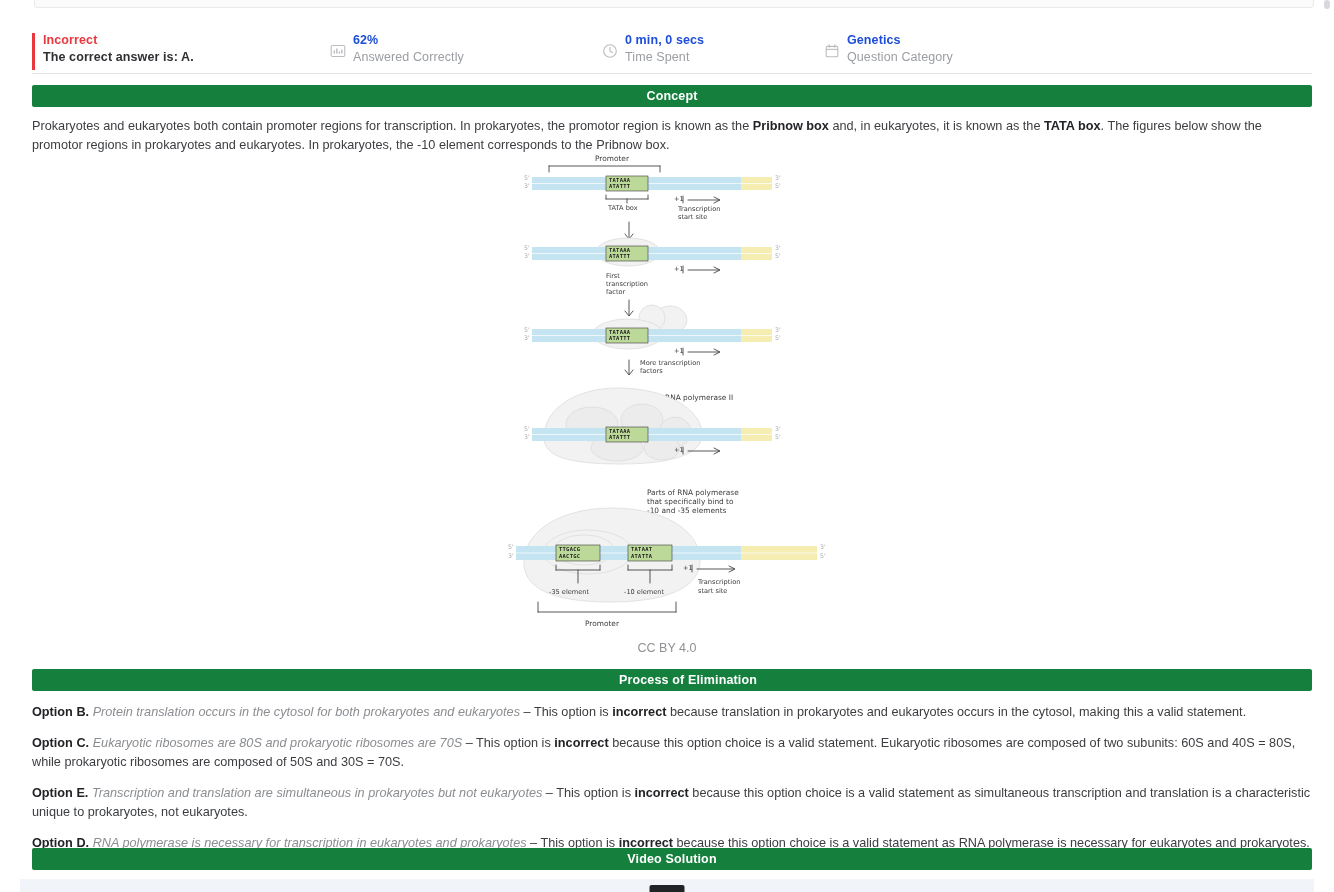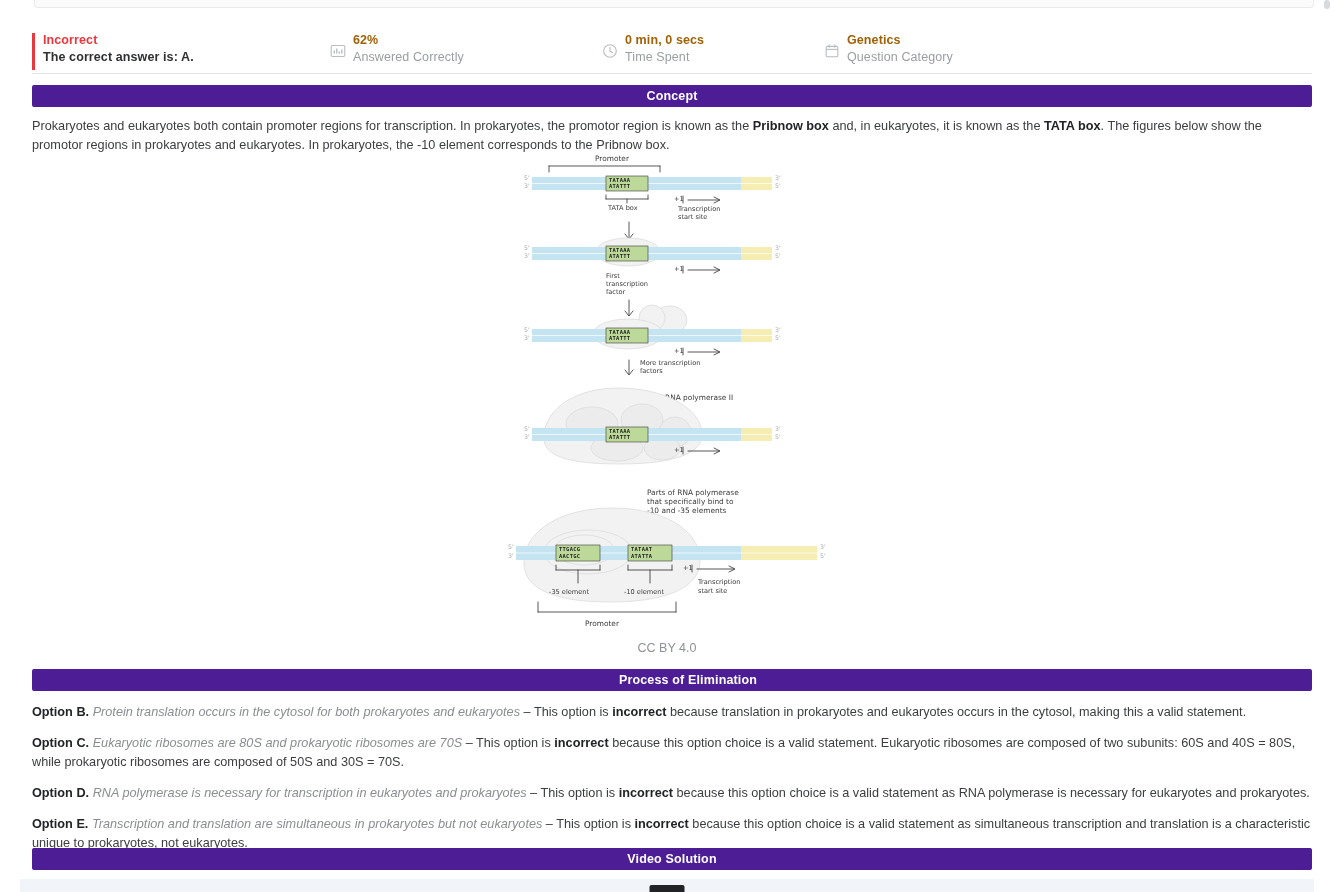--- a/index.html
+++ b/index.html
@@ -47,34 +47,34 @@
     background: #e8383d;
   }
   .stat-pct { width: 272px; }
   .stat-time { width: 222px; }
   .stat-cat { width: 260px; }
 
   .stat-icon { width: 16px; height: 16px; margin-top: 11px; flex: 0 0 16px; color: #b9bcc0; }
   .stat-icon svg { display: block; }
 
   .stat-text { line-height: 1.32; }
-  .s-title { font-size: 12.5px; font-weight: bold; color: #a16207; letter-spacing: .1px; }
+  .s-title { font-size: 12.5px; font-weight: bold; color: #1d4ed8; letter-spacing: .1px; }
   .s-title.incorrect { color: #e8383d; }
   .s-sub { font-size: 12.5px; font-weight: bold; color: #2f3033; letter-spacing: .1px; }
   .s-sub.muted { color: #9a9da2; font-weight: normal; }
 
   .hr {
     position: absolute; left: 32px; top: 73px; width: 1280px; height: 1px;
     background: #e4e5e8;
   }
 
   
   .banner {
     position: absolute; left: 32px; width: 1280px; height: 22px;
-    background: #4c1d95;
+    background: #15803d;
     color: #ffffff;
     font-size: 12.5px; font-weight: bold;
     display: flex; align-items: center; justify-content: center;
     border-radius: 2px;
     letter-spacing: .15px;
   }
   #banner-concept { top: 85px; }
   #banner-poe { top: 669px; padding-left: 32px; }
   #banner-video { top: 848px; }
 
@@ -351,26 +351,26 @@
   <div class="poe">
     <div class="opt">
       <span class="lbl">Option B.</span>
       <span class="stmt">Protein translation occurs in the cytosol for both prokaryotes and eukaryotes</span><span> – This option is </span><b class="inc">incorrect</b><span> because translation in prokaryotes and eukaryotes occurs in the cytosol, making this a valid statement.</span>
     </div>
     <div class="opt">
       <span class="lbl">Option C.</span>
       <span class="stmt">Eukaryotic ribosomes are 80S and prokaryotic ribosomes are 70S</span><span> – This option is </span><b class="inc">incorrect</b><span> because this option choice is a valid statement. Eukaryotic ribosomes are composed of two subunits: 60S and 40S = 80S, while prokaryotic ribosomes are composed of 50S and 30S = 70S.</span>
     </div>
     <div class="opt">
+      <span class="lbl">Option E.</span>
+      <span class="stmt">Transcription and translation are simultaneous in prokaryotes but not eukaryotes</span><span> – This option is </span><b class="inc">incorrect</b><span> because this option choice is a valid statement as simultaneous transcription and translation is a characteristic unique to prokaryotes, not eukaryotes.</span>
+    </div>
+    <div class="opt">
       <span class="lbl">Option D.</span>
       <span class="stmt">RNA polymerase is necessary for transcription in eukaryotes and prokaryotes</span><span> – This option is </span><b class="inc">incorrect</b><span> because this option choice is a valid statement as RNA polymerase is necessary for eukaryotes and prokaryotes.</span>
-    </div>
-    <div class="opt">
-      <span class="lbl">Option E.</span>
-      <span class="stmt">Transcription and translation are simultaneous in prokaryotes but not eukaryotes</span><span> – This option is </span><b class="inc">incorrect</b><span> because this option choice is a valid statement as simultaneous transcription and translation is a characteristic unique to prokaryotes, not eukaryotes.</span>
     </div>
   </div>
 
   <div class="banner" id="banner-video">Video Solution</div>
 
   <div class="video-sliver">
     <div class="vwrap"></div>
     <div class="vplayer"></div>
   </div>
 

